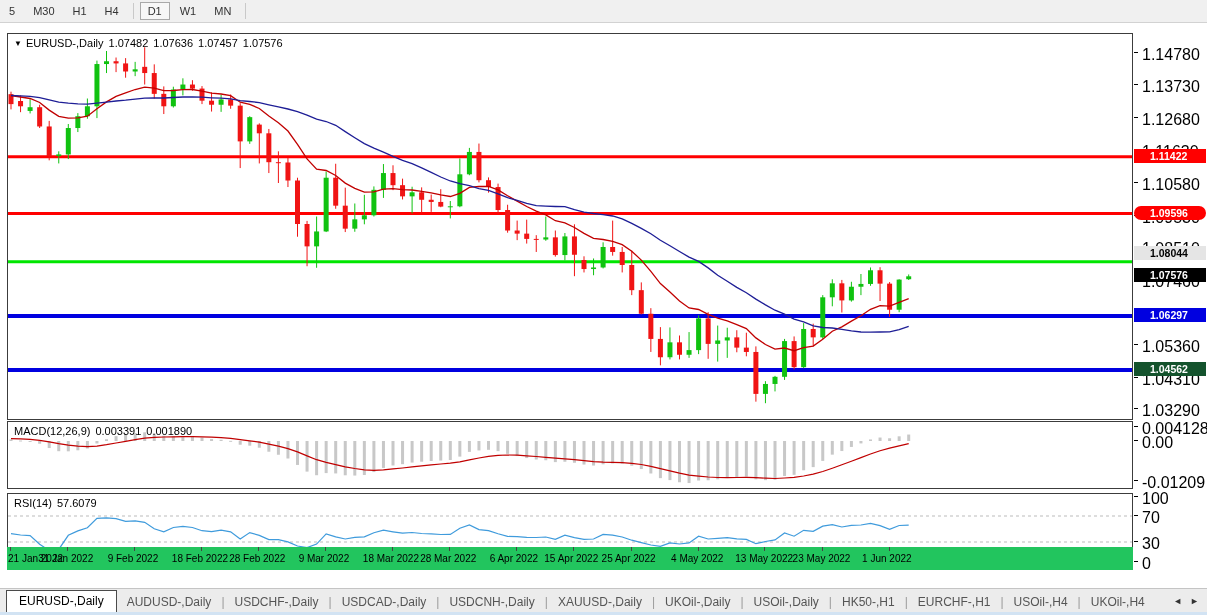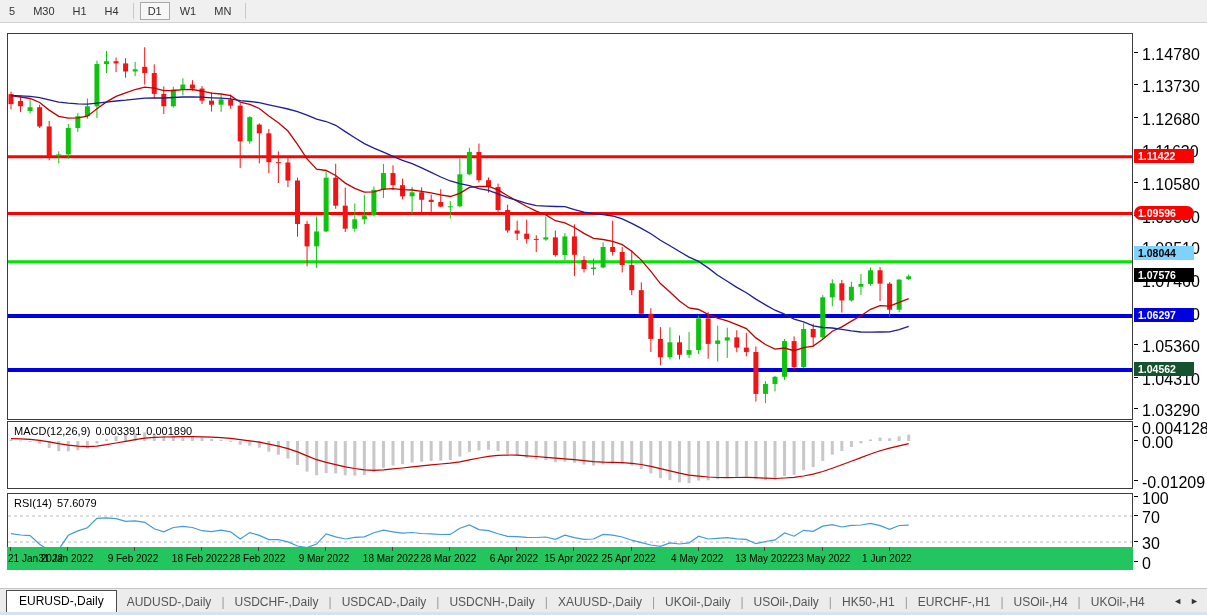--- a/index.html
+++ b/index.html
@@ -22,21 +22,21 @@
   .pane-label span{margin-right:5px;}
   #dd-icon{font-size:8px;margin-right:4px;position:relative;top:-1px;}
   
   #date-axis{position:absolute;left:7px;top:524px;width:1126px;height:23px;background:#22c55e;}
   .d-tick{position:absolute;top:0;width:1px;height:4px;background:#444;}
   .d-label{position:absolute;top:6px;font-size:10px;color:#000;white-space:nowrap;}
   
   #price-axis{position:absolute;left:1134px;top:0;width:73px;height:565px;background:#fff;}
   .p-tick{position:absolute;left:0;width:4px;height:1px;background:#000;}
   .p-label{position:absolute;left:8px;font-size:16px;color:#000;white-space:nowrap;}
-  .p-chip{position:absolute;left:0;height:14px;line-height:14px;padding:0 4px 0 4px;min-width:52px;
+  .p-chip{position:absolute;left:0;height:14px;line-height:14px;padding:0 4px 0 16px;min-width:52px;
           font-size:10.5px;font-weight:bold;z-index:6;}
   
   #tabbar{position:absolute;left:0;top:588px;width:1207px;height:24px;background:#ececec;
           border-top:1px solid #c4c4c4;display:flex;align-items:flex-end;overflow:hidden;}
   .tab{font-size:12px;color:#555;padding:3px 10px 4px 10px;white-space:nowrap;cursor:default;}
   .tab.active{background:#fff;color:#000;border:1px solid #4a4a4a;border-bottom:none;margin-left:6px;padding:3px 12px 5px 12px;}
   .tab-sep{color:#9a9a9a;font-size:12px;padding-bottom:4px;}
   #tab-arrows{margin-left:auto;display:flex;align-items:center;height:100%;padding-right:4px;}
   .t-arrow{font-size:9px;color:#333;padding:0 4px;cursor:default;}
   
@@ -53,20 +53,23 @@
     <div class="tf-sep"></div>
     <div class="tf-btn active">D1</div>
     <div class="tf-btn">W1</div>
     <div class="tf-btn">MN</div>
     <div class="tf-sep"></div>
   </div>
 
 <div id="chartwin">
 
   <div class="panel" id="main-panel">
+    <div class="pane-label">
+      <span id="dd-icon">▼</span><span>EURUSD-,Daily</span><span>1.07482</span><span>1.07636</span><span>1.07457</span><span>1.07576</span>
+    </div>
     <svg id="main-svg" width="1124" height="385">
         <line x1="0" x2="1124" y1="122.8474799999997" y2="122.8474799999997" stroke="#ff0000" stroke-width="3"></line>
         <line x1="0" x2="1124" y1="179.56303999999955" y2="179.56303999999955" stroke="#ff0000" stroke-width="3"></line>
         <line x1="0" x2="1124" y1="227.76815999999945" y2="227.76815999999945" stroke="#00e600" stroke-width="3"></line>
         <line x1="0" x2="1124" y1="282.0299799999998" y2="282.0299799999998" stroke="#0000e0" stroke-width="4"></line>
         <line x1="0" x2="1124" y1="335.91907999999967" y2="335.91907999999967" stroke="#0000e0" stroke-width="4"></line>
         <line x1="3" x2="3" y1="57.683599999999714" y2="75.38779999999983" stroke="#f01414" stroke-width="1"></line>
         <rect x="0.5" y="60.16839999999944" width="5" height="9.939200000000284" fill="#f01414"></rect>
         <line x1="12.55" x2="12.55" y1="61.410799999999995" y2="78.18319999999952" stroke="#f01414" stroke-width="1"></line>
         <rect x="10.05" y="67.00159999999937" width="5" height="5.280200000000107" fill="#f01414"></rect>
@@ -442,21 +445,21 @@
       <div class="p-tick" style="top: 472.5px;"></div>
       <div class="p-label" style="top: 466.5px;">100</div>
       <div class="p-tick" style="top: 492px;"></div>
       <div class="p-label" style="top: 486px;">70</div>
       <div class="p-tick" style="top: 518px;"></div>
       <div class="p-label" style="top: 512px;">30</div>
       <div class="p-tick" style="top: 537.5px;"></div>
       <div class="p-label" style="top: 531.5px;">0</div>
       <div class="p-chip" style="top: 125.847px; background: rgb(255, 0, 0); color: rgb(255, 255, 255);">1.11422</div>
       <div class="p-chip" style="top: 182.563px; background: rgb(255, 0, 0); color: rgb(255, 255, 255); border-radius: 7px;">1.09596</div>
-      <div class="p-chip" style="top: 223px; background: #7dd3fc; color: rgb(0, 0, 0);">1.08044</div>
+      <div class="p-chip" style="top: 223px; background: #e5e5e5; color: rgb(0, 0, 0);">1.08044</div>
       <div class="p-chip" style="top: 285.03px; background: rgb(0, 0, 224); color: rgb(255, 255, 255);">1.06297</div>
       <div class="p-chip" style="top: 338.919px; background: #14532d; color: rgb(255, 255, 255);">1.04562</div>
       <div class="p-chip" style="top: 245.304px; background: rgb(0, 0, 0); color: rgb(255, 255, 255);">1.07576</div>
     </div>
 </div>
 
 <div id="tabbar">
     <div class="tab active">EURUSD-,Daily</div>
     <div class="tab">AUDUSD-,Daily</div>
     <div class="tab-sep">|</div>

